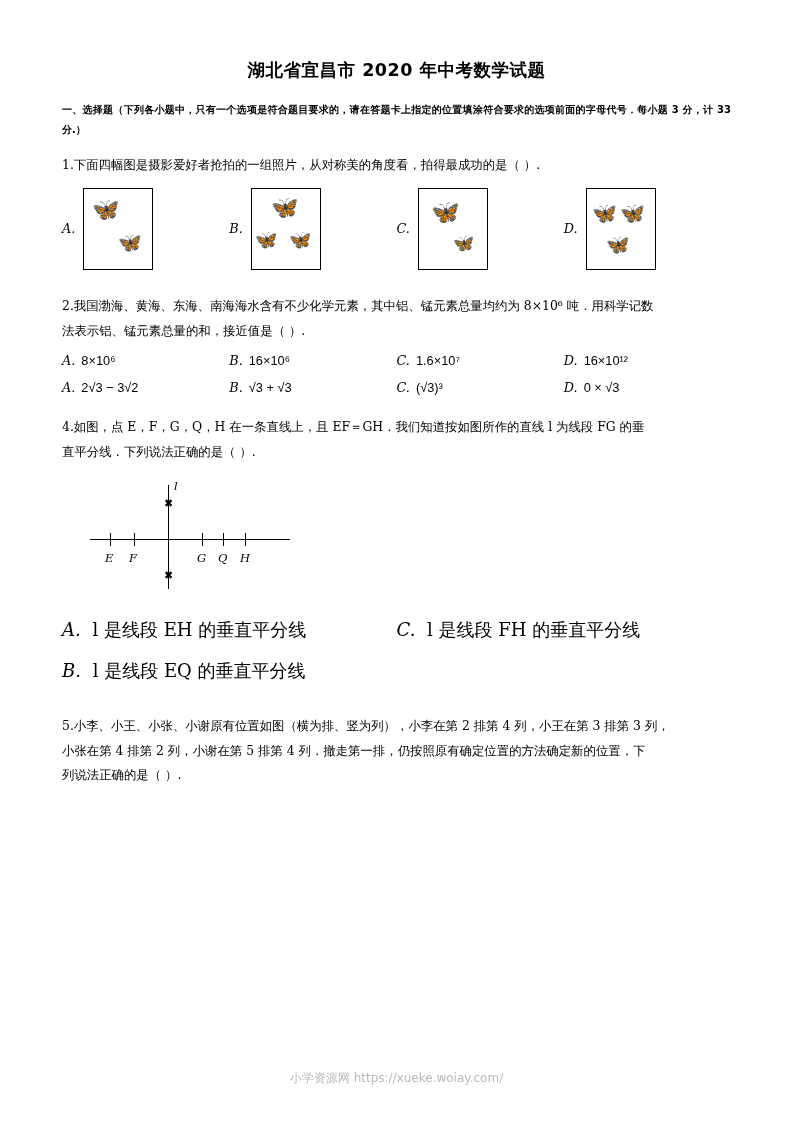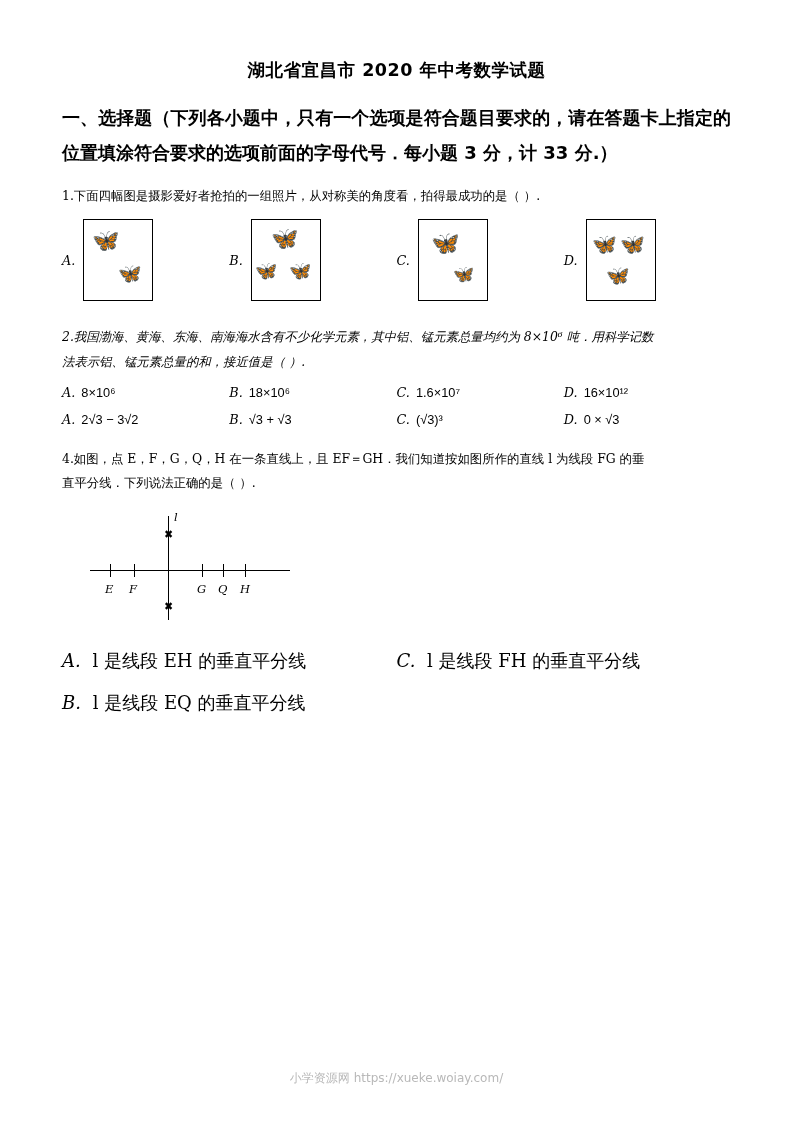--- a/index.html
+++ b/index.html
@@ -27,21 +27,21 @@
     text-align: center;
     font-family: "DejaVu Sans", sans-serif;
     font-weight: bold;
     font-size: 17.5px;
     letter-spacing: 0.5px;
     margin-top: 58px;
     margin-bottom: 18px;
   }
   .section-head {
     font-family: "DejaVu Sans", sans-serif;
-    font-size: 18px;
+    font-size: 10px;
     font-weight: bold;
     line-height: 1.95;
     text-align: justify;
     margin-bottom: 14px;
   }
   .q {
     font-size: 12.4px;
     line-height: 2.0;
     text-align: justify;
     margin-top: 10px;
@@ -187,33 +187,33 @@
     <div class="fig-item">
       <span class="lbl">D.</span>
       <div class="card">
         <span class="bfly" style="left:6px;top:14px;font-size:20px;">🦋</span>
         <span class="bfly" style="left:34px;top:14px;font-size:20px;">🦋</span>
         <span class="bfly" style="left:20px;top:46px;font-size:19px;">🦋</span>
       </div>
     </div>
   </div>
 
-  <div class="q" style="margin-top:24px;font-style:italic;">
+  <div class="q" style="margin-top:24px;">
     <span>2.</span><span>我国渤海、黄海、东海、南海海水含有不少化学元素，其中铝、锰元素总量均约为 8×10⁶ 吨．用科学记数</span><br>
     <span>法表示铝、锰元素总量的和，接近值是（      ）.</span>
   </div>
 
   <div class="opt-row">
     <div style="width:25%;">
       <span class="opt-lbl">A.</span>
       <span class="math">8×10⁶</span>
     </div>
     <div style="width:25%;">
       <span class="opt-lbl">B.</span>
-      <span class="math">18×10⁶</span>
+      <span class="math">16×10⁶</span>
     </div>
     <div style="width:25%;">
       <span class="opt-lbl">C.</span>
       <span class="math">1.6×10⁷</span>
     </div>
     <div style="width:25%;">
       <span class="opt-lbl">D.</span>
       <span class="math">16×10¹²</span>
     </div>
   </div>
@@ -271,16 +271,21 @@
     <div>
       <span class="opt-lbl">C.</span>
       <span>l 是线段 FH 的垂直平分线</span>
     </div>
     <div>
       <span class="opt-lbl">B.</span>
       <span>l 是线段 EQ 的垂直平分线</span>
     </div>
   </div>
 
+  <div class="q" style="margin-top:22px;">
+    <span>5.</span><span>小李、小王、小张、小谢原有位置如图（横为排、竖为列），小李在第 2 排第 4 列，小王在第 3 排第 3 列，</span><br>
+    <span>小张在第 4 排第 2 列，小谢在第 5 排第 4 列．撤走第一排，仍按照原有确定位置的方法确定新的位置，下</span><br>
+    <span>列说法正确的是（      ）.</span>
+  </div>
 
 </div>
 
 <div class="footer">小学资源网 https://xueke.woiay.com/</div>
 
 </body></html>

